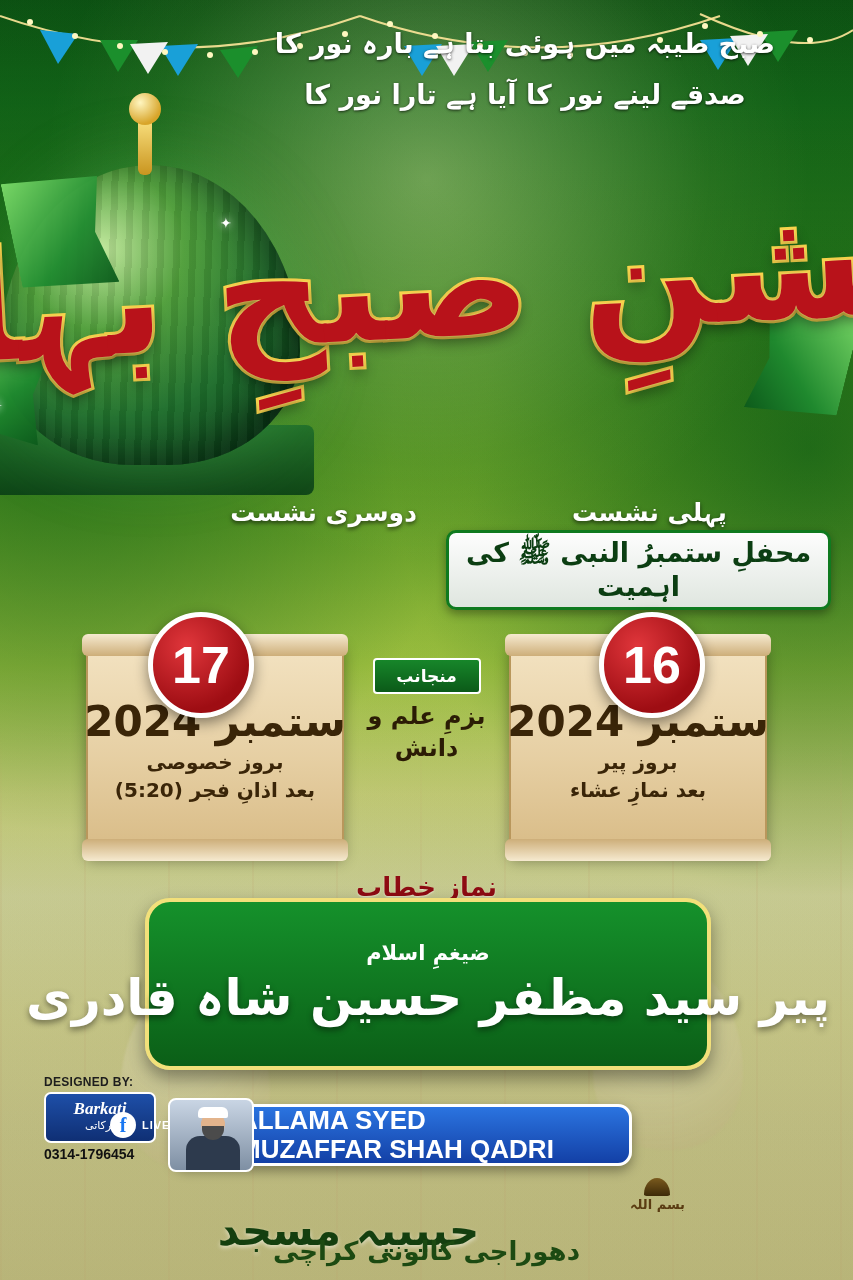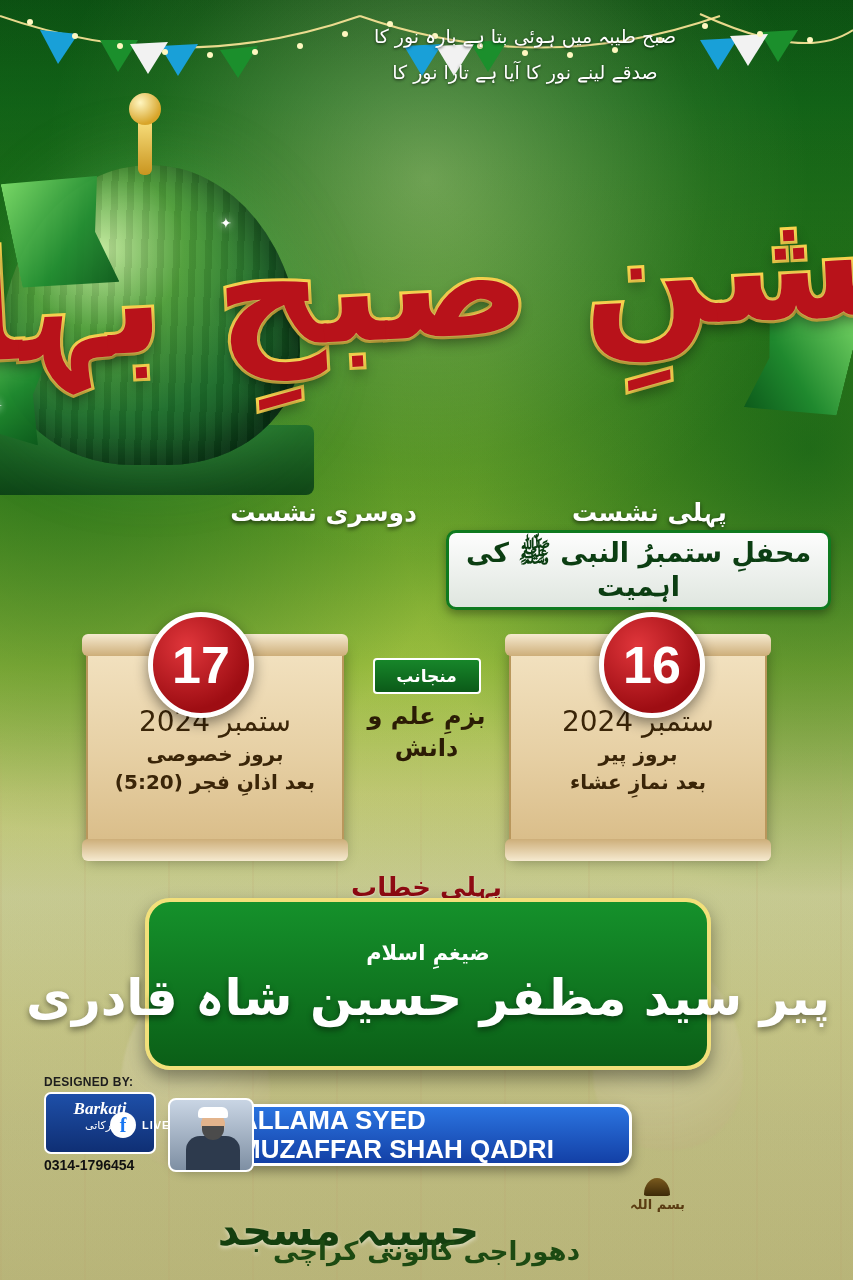--- a/index.html
+++ b/index.html
@@ -85,23 +85,23 @@
   
   .urdu {
     font-family: "DejaVu Sans", sans-serif;
     direction: rtl;
     unicode-bidi: isolate;
   }
   .couplet {
     position: absolute; top: 18px; left: 230px; width: 590px;
     text-align: center;
     color: #ffffff;
-    font-size: 19px;
+    font-size: 27px;
     line-height: 1.9;
-    font-weight: normal;
+    font-weight: bold;
     text-shadow: 0 1px 3px rgba(0,0,0,0.7);
   }
 
   .title-block {
     position: absolute; top: 120px; left: 0; width: 853px; height: 330px;
     display: flex; align-items: center; justify-content: center;
   }
   .title-main {
     font-family: "DejaVu Sans", sans-serif;
     direction: rtl;
@@ -171,21 +171,21 @@
   .scroll::after { bottom: -8px; background: linear-gradient(180deg,#cdae79,#f6ead0); border-radius: 6px; }
   .scroll-right { right: 86px; }
   .scroll-left { left: 86px; }
   .scroll-text {
     position: absolute; inset: 18px 14px 14px 14px;
     display: flex; flex-direction: column; align-items: center; justify-content: center;
     gap: 4px;
     color: #3a2508;
   }
   .scroll-date {
-    font-size: 28px; font-weight: normal; white-space: nowrap;
+    font-size: 42px; font-weight: bold; white-space: nowrap;
   }
   .scroll-day { font-size: 20px; font-weight: bold; }
   .scroll-time { font-size: 20px; font-weight: bold; }
 
   .daybadge {
     position: absolute; top: 612px;
     width: 106px; height: 106px; border-radius: 50%;
     background: radial-gradient(circle at 35% 30%, #e0363b, #9e0d13 70%);
     border: 5px solid #ffffff;
     box-shadow: 0 5px 14px rgba(0,0,0,0.45);
@@ -239,21 +239,21 @@
   .designer {
     position: absolute; left: 44px; top: 1075px;
     width: 112px;
   }
   .designer .dlabel { font-size: 12px; font-weight: bold; color: #1d1d1d; letter-spacing: .3px; }
   .designer .dbox {
     margin-top: 3px;
     background: linear-gradient(180deg,#1e4fa8,#0f2f74);
     border: 2px solid #ffffff;
     border-radius: 7px;
-    padding: 5px 4px 20px;
+    padding: 5px 4px 9px;
     text-align: center;
     color: #fff;
   }
   .designer .dbrand { font-size: 17px; font-style: italic; font-weight: bold; font-family: "Liberation Serif", serif; }
   .designer .dbrand-ur { font-size: 11px; }
   .designer .dphone {
     margin-top: 3px; font-size: 14px; font-weight: bold; color: #111;
   }
 
   
@@ -425,21 +425,21 @@
       <div class="scroll-date">ستمبر 2024</div>
       <div class="scroll-day">بروز خصوصی</div>
       <div class="scroll-time">بعد اذانِ فجر (5:20)</div>
     </div>
   </div>
   <div class="daybadge daybadge-17">17</div>
 
   <div class="mid-tag urdu">منجانب</div>
   <div class="mid-text urdu">بزمِ علم و دانش</div>
 
-  <div class="khitab urdu">پہلی خطاب</div>
+  <div class="khitab urdu">نماز خطاب</div>
   <div class="speaker-panel">
     <div class="speaker-sub urdu">ضیغمِ اسلام</div>
     <div class="speaker-name urdu">پیر سید مظفر حسین شاہ قادری</div>
   </div>
 
   <div class="designer">
     <div class="dlabel">DESIGNED BY:</div>
     <div class="dbox">
       <div class="dbrand">Barkati</div>
       <div class="dbrand-ur urdu">برکاتی</div>

